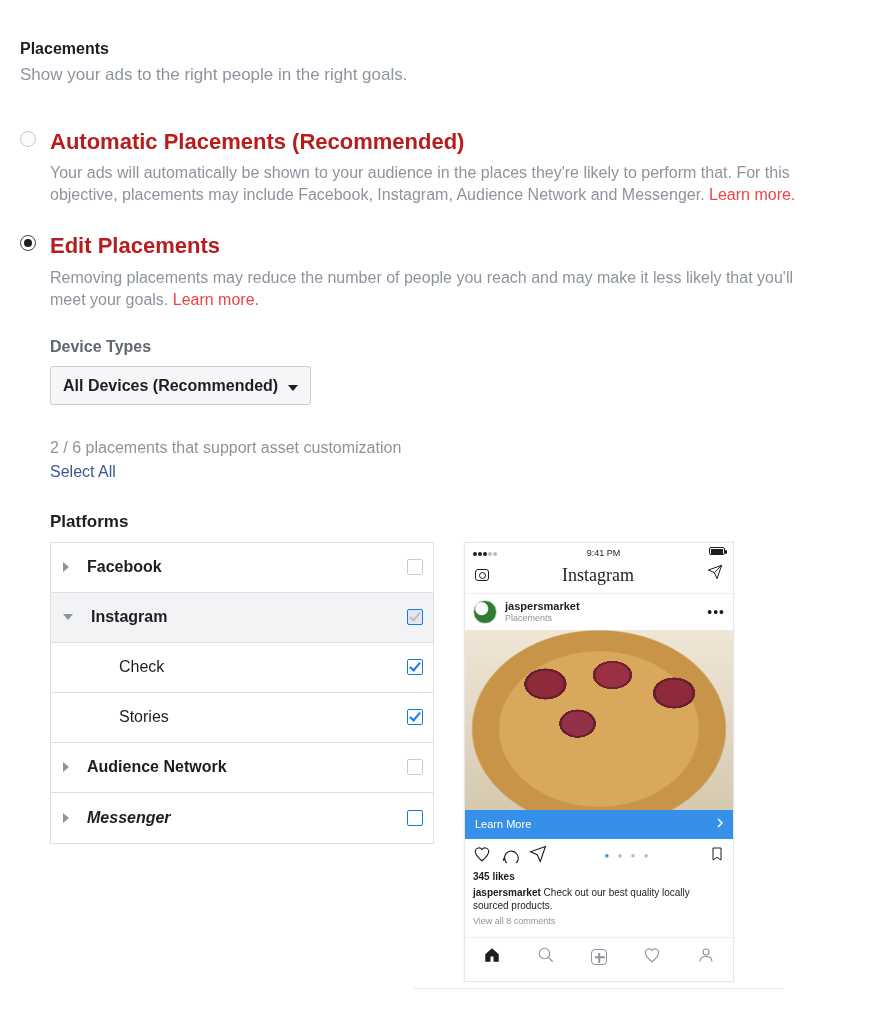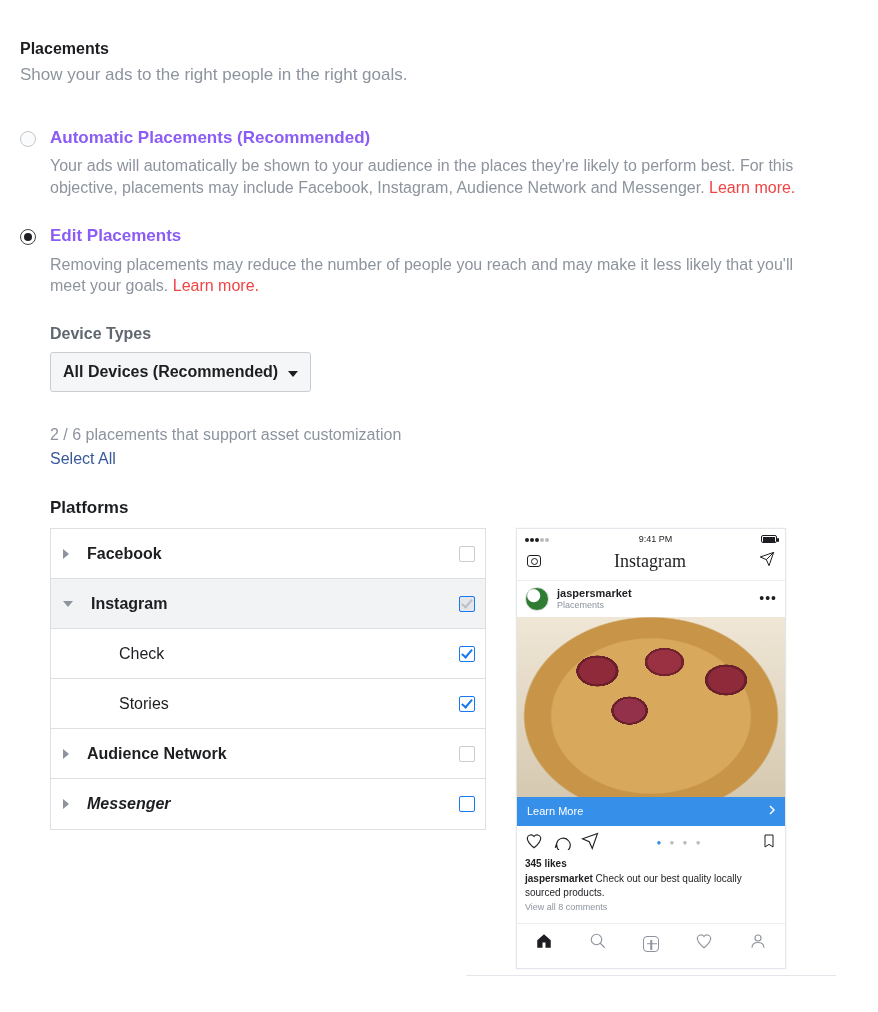--- a/index.html
+++ b/index.html
@@ -48,22 +48,22 @@
   }
   .radio-outer.selected::after {
     content:"";
     width:8px;height:8px;border-radius:50%;
     background:#1c1e21;
     position:absolute;top:50%;left:50%;
     transform:translate(-50%,-50%);
   }
   .radio-label {
     font-weight:700;
-    font-size: 17px;
-    color:#8b5cf6;
+    font-size: 22px;
+    color:#b91c1c;
   }
   .radio-desc {
     color:#8d949e;
     font-size:16px;
     margin: 6px 0 26px 30px;
     max-width: 780px;
   }
   .radio-desc a, a.inline-link {
     color:#ef4444;
     text-decoration:none;
@@ -123,21 +123,21 @@
     display:inline-block;
     cursor:pointer;
   }
   .platforms-wrap {
     display:flex;
     align-items:flex-start;
     gap:30px;
   }
   .plat-table {
     border:1px solid #dddfe2;
-    width: 436px;
+    width: 384px;
     font-size:16px;
   }
   .plat-row {
     display:flex;
     align-items:center;
     border-bottom:1px solid #dddfe2;
     padding: 0 10px;
     height: 50px;
   }
   .plat-row:last-child { border-bottom:none;font-style:italic; }
@@ -195,21 +195,21 @@
   
   .phone {
     width: 270px;
     border:1px solid #e4e6eb;
     background:#fff;
     box-shadow: 0 0 0 1px rgba(0,0,0,0.02);
     position: relative;
   }
   .statusbar {
     display:flex;
-    align-items:center;
+    align-items:flex-start;
     justify-content: space-between;
     padding: 4px 8px 0 8px;
     font-size:9px;
     color:#1c1e21;
   }
   .dots span {
     display:inline-block;width:4px;height:4px;border-radius:50%;
     background:#1c1e21;margin-right:1px;
   }
   .dots span.dim { background:#bbb; }
@@ -294,21 +294,21 @@
 <body>
 
 <h1 class="section-title">Placements</h1>
 <div class="section-sub">Show your ads to the right people in the right goals.</div>
 
 <div class="radio-row">
   <div class="radio-outer unselected"></div>
   <div class="radio-label">Automatic Placements (Recommended)</div>
 </div>
 <div class="radio-desc">
-  <span>Your ads will automatically be shown to your audience in the places they're likely to perform best. For this objective, placements may include Facebook, Instagram, Audience Network and Messenger.</span>
+  <span>Your ads will automatically be shown to your audience in the places they're likely to perform that. For this objective, placements may include Facebook, Instagram, Audience Network and Messenger.</span>
   <a class="inline-link" href="#">Learn more.</a>
 </div>
 
 <div class="radio-row">
   <div class="radio-outer selected"></div>
   <div class="radio-label">Edit Placements</div>
 </div>
 <div class="radio-desc">
   <span>Removing placements may reduce the number of people you reach and may make it less likely that you'll meet your goals.</span>
   <a class="inline-link" href="#">Learn more.</a>

